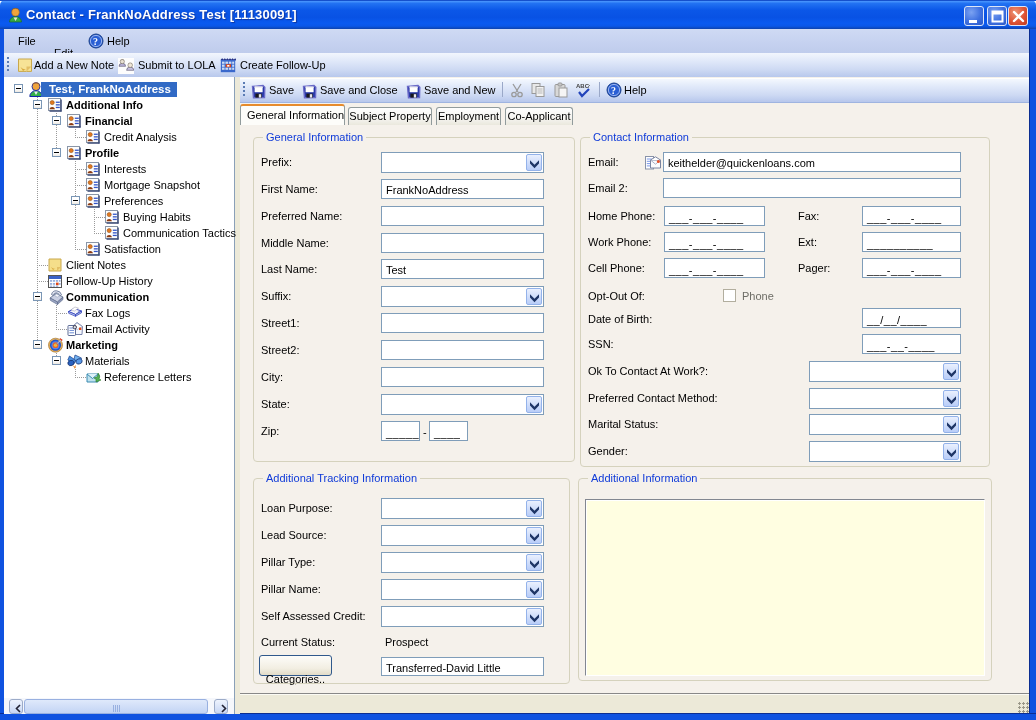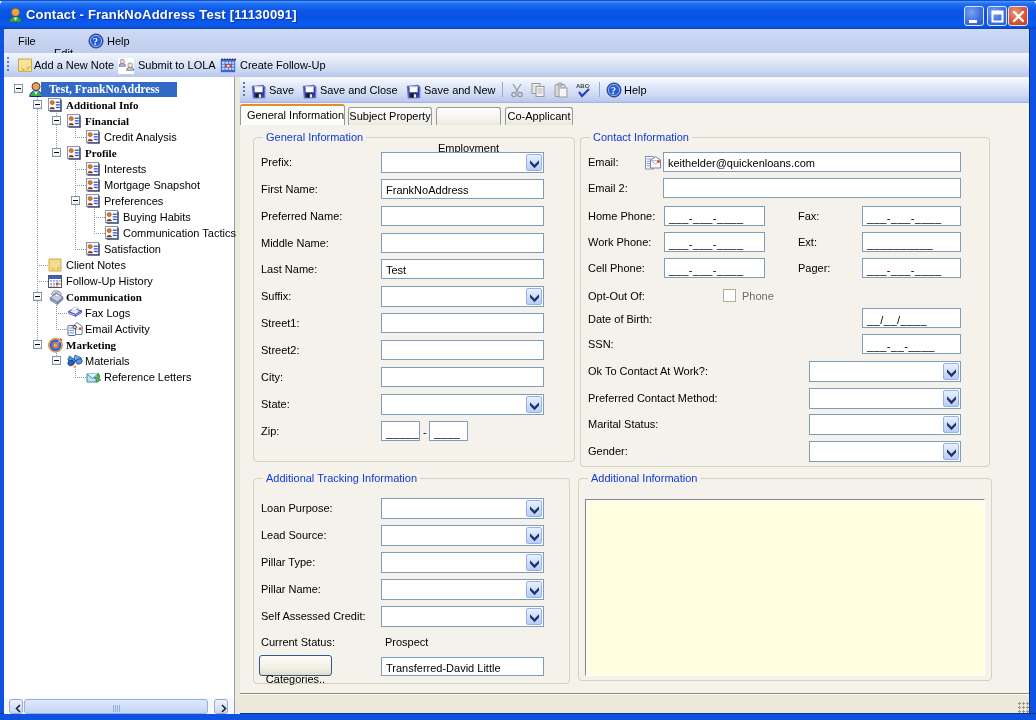--- a/index.html
+++ b/index.html
@@ -32,21 +32,21 @@
 .group { position:absolute; border:1px solid #d5d2bd; border-radius:4px; }
 .gcap { position:absolute; top:-7px; left:9px; background:#f5f1eb; padding:0 3px; color:#0f3ad8; font-size:11px; white-space:nowrap; }
 .lbl { position:absolute; font-size:11px; white-space:nowrap; }
 .txt { position:absolute; background:#fff; border:1px solid #7f9db9; font-size:11px; padding:4px 0 0 4px; white-space:nowrap; overflow:hidden; }
 .mask { font-size:11px; padding-top:5px!important; letter-spacing:0.5px; }
 .combo { position:absolute; background:#fff; border:1px solid #7f9db9; }
 .cbtn { position:absolute; right:1px; top:1px; bottom:1px; width:16px; border-radius:2px;
   background:linear-gradient(180deg,#eaf0fe 0%,#d3e0fb 45%,#b9cdf8 100%); border:1px solid #93b2ea; }
 .cbtn svg { position:absolute; left:2px; top:4px; }
 .trow { position:absolute; height:16px; font-size:11px; white-space:nowrap; line-height:16px; }
-.b { font-weight:bold;font-family:Liberation Serif, serif; }
+.b { font-weight:bold; }
 .ebox { position:absolute; width:9px; height:9px; background:linear-gradient(180deg,#fff 55%,#ece8e2 100%); border:1px solid #7a96b5; z-index:3; }
 .ebox:before { content:""; position:absolute; left:1px; top:3px; width:5px; height:1px; background:#000; }
 .dotv { position:absolute; width:1px; background-image:repeating-linear-gradient(180deg,#9a9a9a 0 1px,transparent 1px 2px); }
 .doth { position:absolute; height:1px; background-image:repeating-linear-gradient(90deg,#9a9a9a 0 1px,transparent 1px 2px); }
 .ticon { position:absolute; }
 #hscroll { left:4px; top:698px; width:230px; height:16px; background:#f5f7fc; }
 .sbtn { position:absolute; width:14px; height:15px; border:1px solid #9cabc8; border-radius:3px; background:linear-gradient(180deg,#eef3fd,#c7d6f4); }
 .sbtn svg { position:absolute; left:4px; top:4px; }
 #hthumb { position:absolute; width:184px; height:15px; border:1px solid #98b0e0; border-radius:3px; background:linear-gradient(180deg,#dfe9fb,#c3d4f4); }
 #bottomstrip { left:240px; top:694px; width:789px; height:19px; background:#ece9d8; border-top:1px solid #fbfaf4; }
@@ -184,21 +184,21 @@
       <text x="5" y="12" font-size="10" font-weight="bold" font-family="Liberation Serif" fill="#fff">?</text>
     </svg></div>
 <div class="abs tbtxt" style="left:624px;top:84px;">Help</div>
 <div class="abs tab" id="tab-active" style="left:240px;top:104px;width:105px;height:21px;">
     <span style="top:3px;left:3px;">General Information</span>
   </div>
 <div class="abs tab" style="left:348px;top:107px;width:84px;height:18px;">
     <span style="top:2px;">Subject Property</span>
   </div>
 <div class="abs tab" style="left:436px;top:107px;width:65px;height:18px;">
-    <span style="top:2px;margin-top:32px;">Employment</span>
+    <span style="top:2px;">Employment</span>
   </div>
 <div class="abs tab" style="left:505px;top:107px;width:68px;height:18px;">
     <span style="top:2px;">Co-Applicant</span>
   </div>
 <div class="abs dotv" style="left:37px;top:97px;height:248px;"></div>
 <div class="abs dotv" style="left:56px;top:113px;height:40px;"></div>
 <div class="abs dotv" style="left:75px;top:129px;height:8px;"></div>
 <div class="abs dotv" style="left:75px;top:161px;height:88px;"></div>
 <div class="abs dotv" style="left:94px;top:209px;height:24px;"></div>
 <div class="abs dotv" style="left:56px;top:305px;height:24px;"></div>

